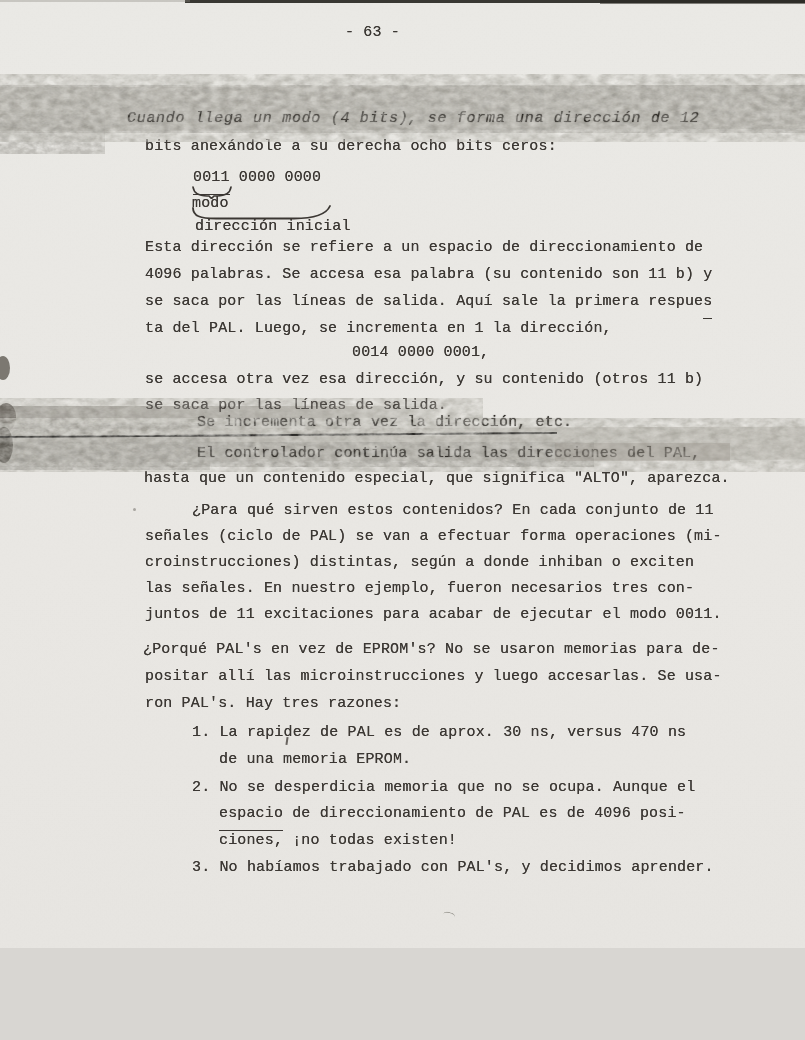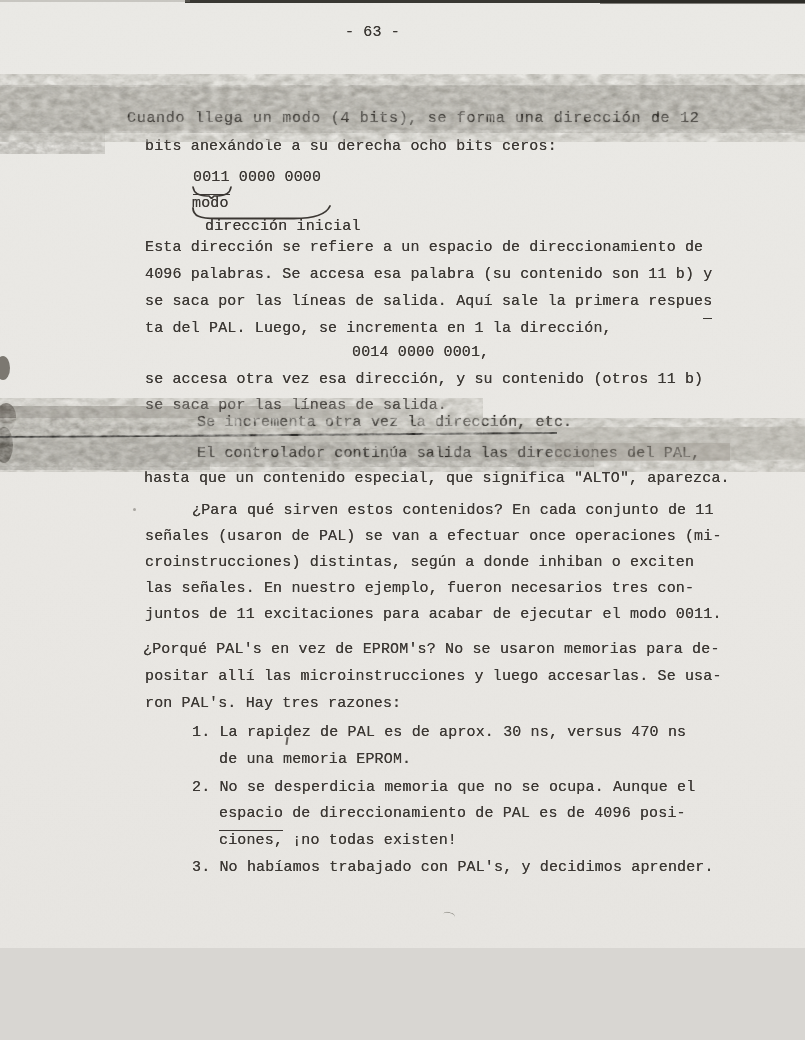--- a/index.html
+++ b/index.html
@@ -16,21 +16,21 @@
     position:absolute;
     font-size:15px;
     line-height:15px;
     white-space:pre;
     color:#3b3733;
     letter-spacing:0.15px;
     text-shadow:0 0 0.6px rgba(59,55,51,0.85);
   }
   .ln .u{border-bottom:1.6px solid #3b3733;padding-bottom:8px;}
   .band-text{color:#2e2b26;filter:blur(0.35px);text-shadow:0 0 1px rgba(40,38,34,0.9);}
-  .wide{letter-spacing:0.7px;}
+  .wide{letter-spacing:0.7px;font-style:italic;}
   svg.deco{position:absolute;}
   .artifact{position:absolute;}
   #overlay-top,#overlay-mid{position:absolute;left:0;top:0;pointer-events:none;}
 </style>
 </head>
 <body>
 
 <div id="page">
 
   <svg id="overlay-mid" width="805" height="1040">
@@ -97,38 +97,38 @@
   <svg class="deco" style="left:190px;top:185px;" width="44" height="14" viewBox="0 0 44 14">
     <path d="M3 2 C4 9 10 11 17 11 L19 11 L21.5 13.5 L24 11 L27 11 C34 11 40 9 41 2" fill="none" stroke="#3b3733" stroke-width="1.7" stroke-linecap="round"></path>
   </svg>
 
   <div class="ln" style="top:196px;left:192px;">modo</div>
 
   <svg class="deco" style="left:190px;top:205px;" width="146" height="18" viewBox="0 0 146 18">
     <path d="M3 3 C3 11 10 13.5 26 13.5 L104 13.5 C124 13.5 136 10 140 1" fill="none" stroke="#3b3733" stroke-width="1.8" stroke-linecap="round"></path>
   </svg>
 
-  <div class="ln" style="top:219px;left:205px;">dirección inicial</div>
+  <div class="ln" style="top:219px;left:195px;">dirección inicial</div>
 
   <div class="ln" style="top:240px;left:145px;">Esta dirección se refiere a un espacio de direccionamiento de</div>
   <div class="ln" style="top:267px;left:145px;">4096 palabras. Se accesa esa palabra (su contenido son 11 b) y</div>
   <div class="ln" style="top:294px;left:145px;"><span>se saca por las líneas de salida. Aquí sale la primera respue</span><span class="u">s</span></div>
   <div class="ln" style="top:321px;left:145px;">ta del PAL. Luego, se incrementa en 1 la dirección,</div>
 
   <div class="ln" style="top:345px;left:352px;">0014 0000 0001,</div>
 
   <div class="ln" style="top:372px;left:145px;">se accesa otra vez esa dirección, y su contenido (otros 11 b)</div>
   <div class="ln" style="top:398px;left:145px;">se saca por las líneas de salida.</div>
   <div class="ln band-text" style="top:415px;left:197px;">Se incrementa otra vez la dirección, etc.</div>
 
   <div class="ln band-text" style="top:446px;left:197px;">El controlador continúa salida las direcciones del PAL,</div>
   <div class="ln" style="top:471px;left:144px;">hasta que un contenido especial, que significa "ALTO", aparezca.</div>
 
   <div class="ln" style="top:503px;left:192px;">¿Para qué sirven estos contenidos? En cada conjunto de 11</div>
-  <div class="ln" style="top:529px;left:145px;">señales (usaron de PAL) se van a efectuar once operaciones (mi-</div>
+  <div class="ln" style="top:529px;left:145px;">señales (ciclo de PAL) se van a efectuar forma operaciones (mi-</div>
   <div class="ln" style="top:555px;left:145px;">croinstrucciones) distintas, según a donde inhiban o exciten</div>
   <div class="ln" style="top:581px;left:145px;">las señales. En nuestro ejemplo, fueron necesarios tres con-</div>
   <div class="ln" style="top:607px;left:145px;text-align:center;">juntos de 11 excitaciones para acabar de ejecutar el modo 0011.</div>
 
   <div class="ln" style="top:642px;left:143px;">¿Porqué PAL's en vez de EPROM's? No se usaron memorias para de-</div>
   <div class="ln" style="top:669px;left:145px;">positar allí las microinstrucciones y luego accesarlas. Se usa-</div>
   <div class="ln" style="top:696px;left:145px;">ron PAL's. Hay tres razones:</div>
 
   <div class="ln" style="top:725px;left:192px;">1. La rapidez de PAL es de aprox. 30 ns, versus 470 ns</div>
   <div class="ln" style="top:752px;left:219px;">de una memoria EPROM.</div>

